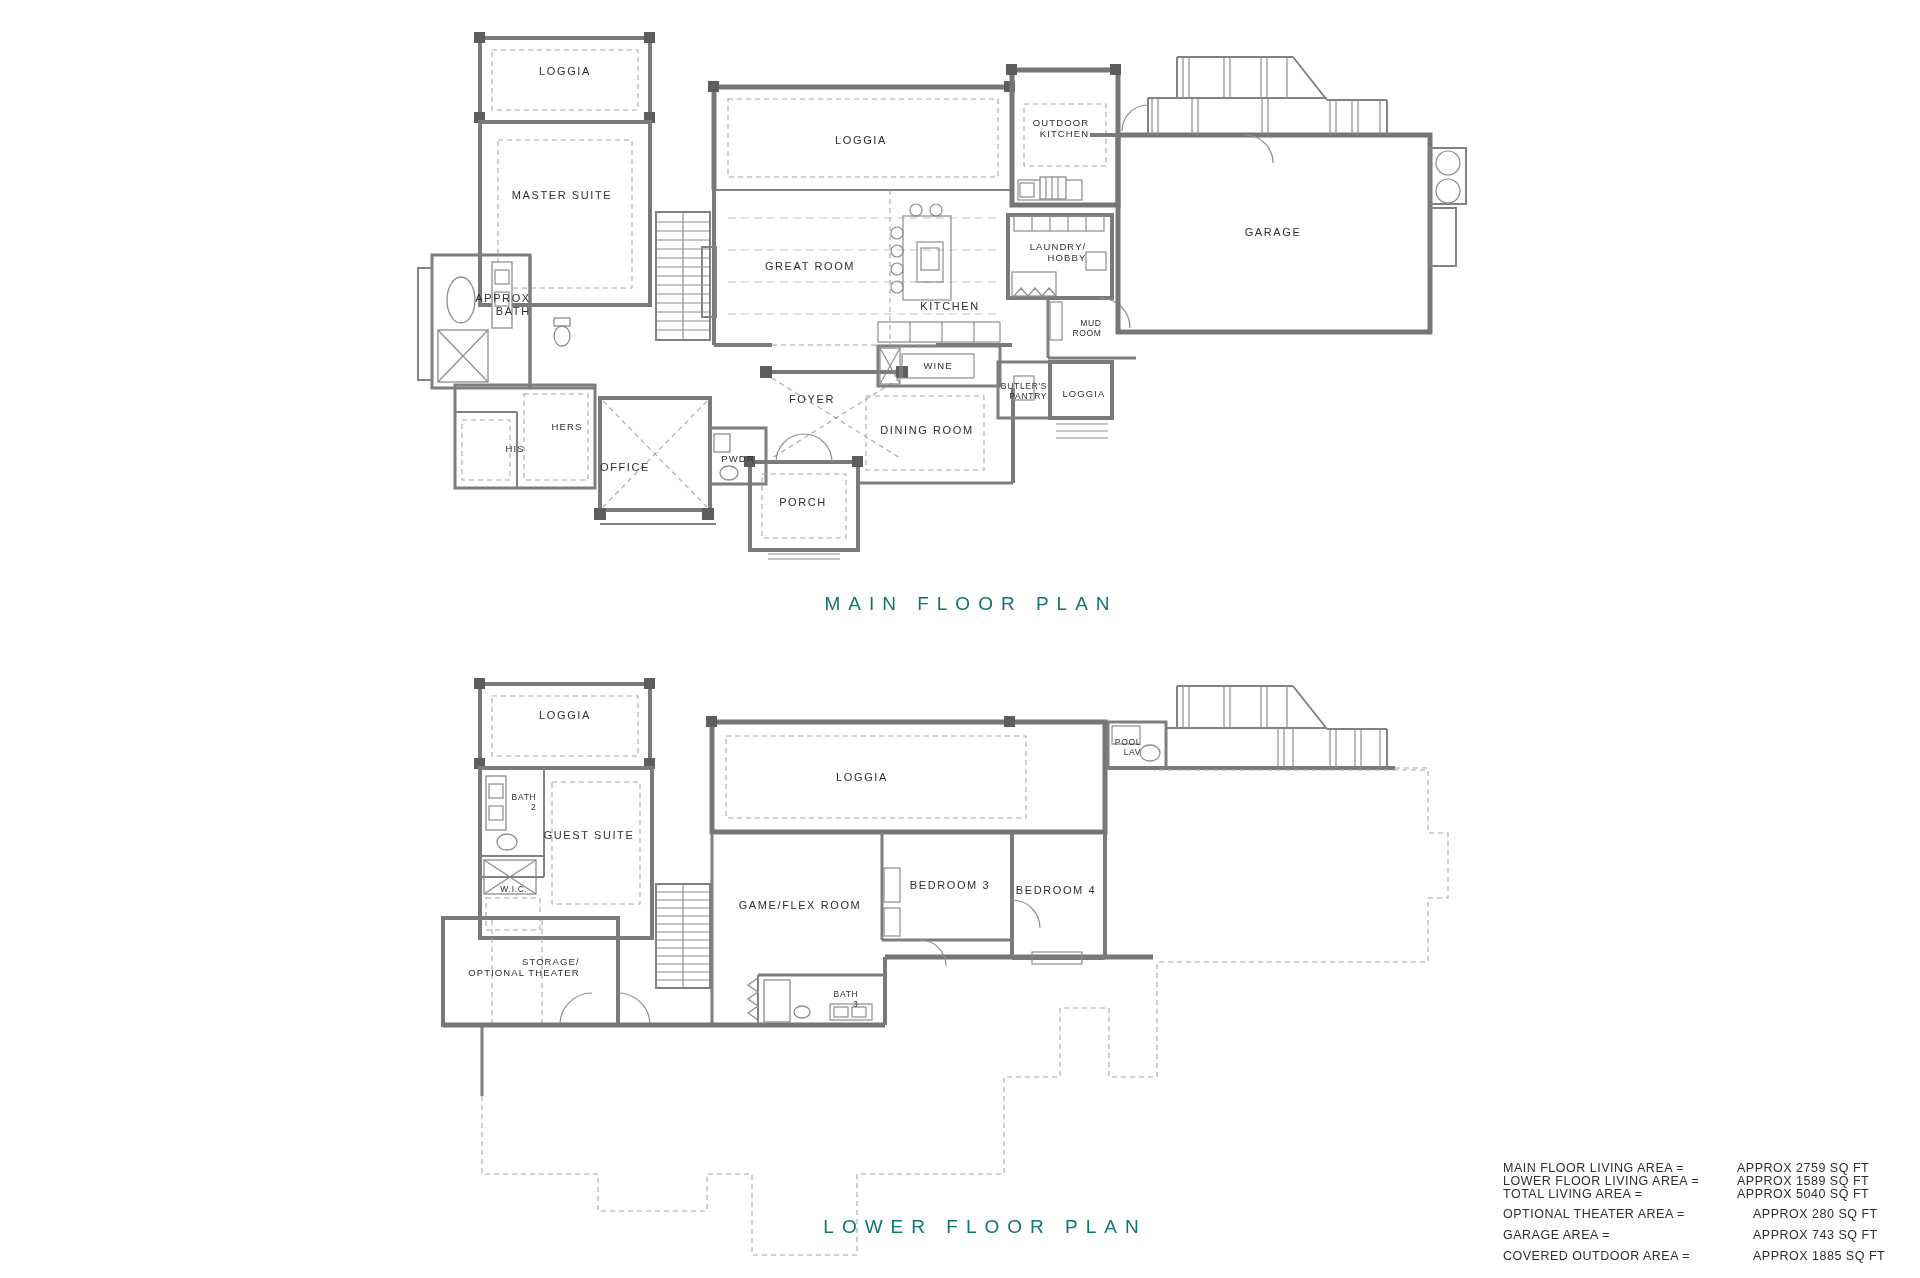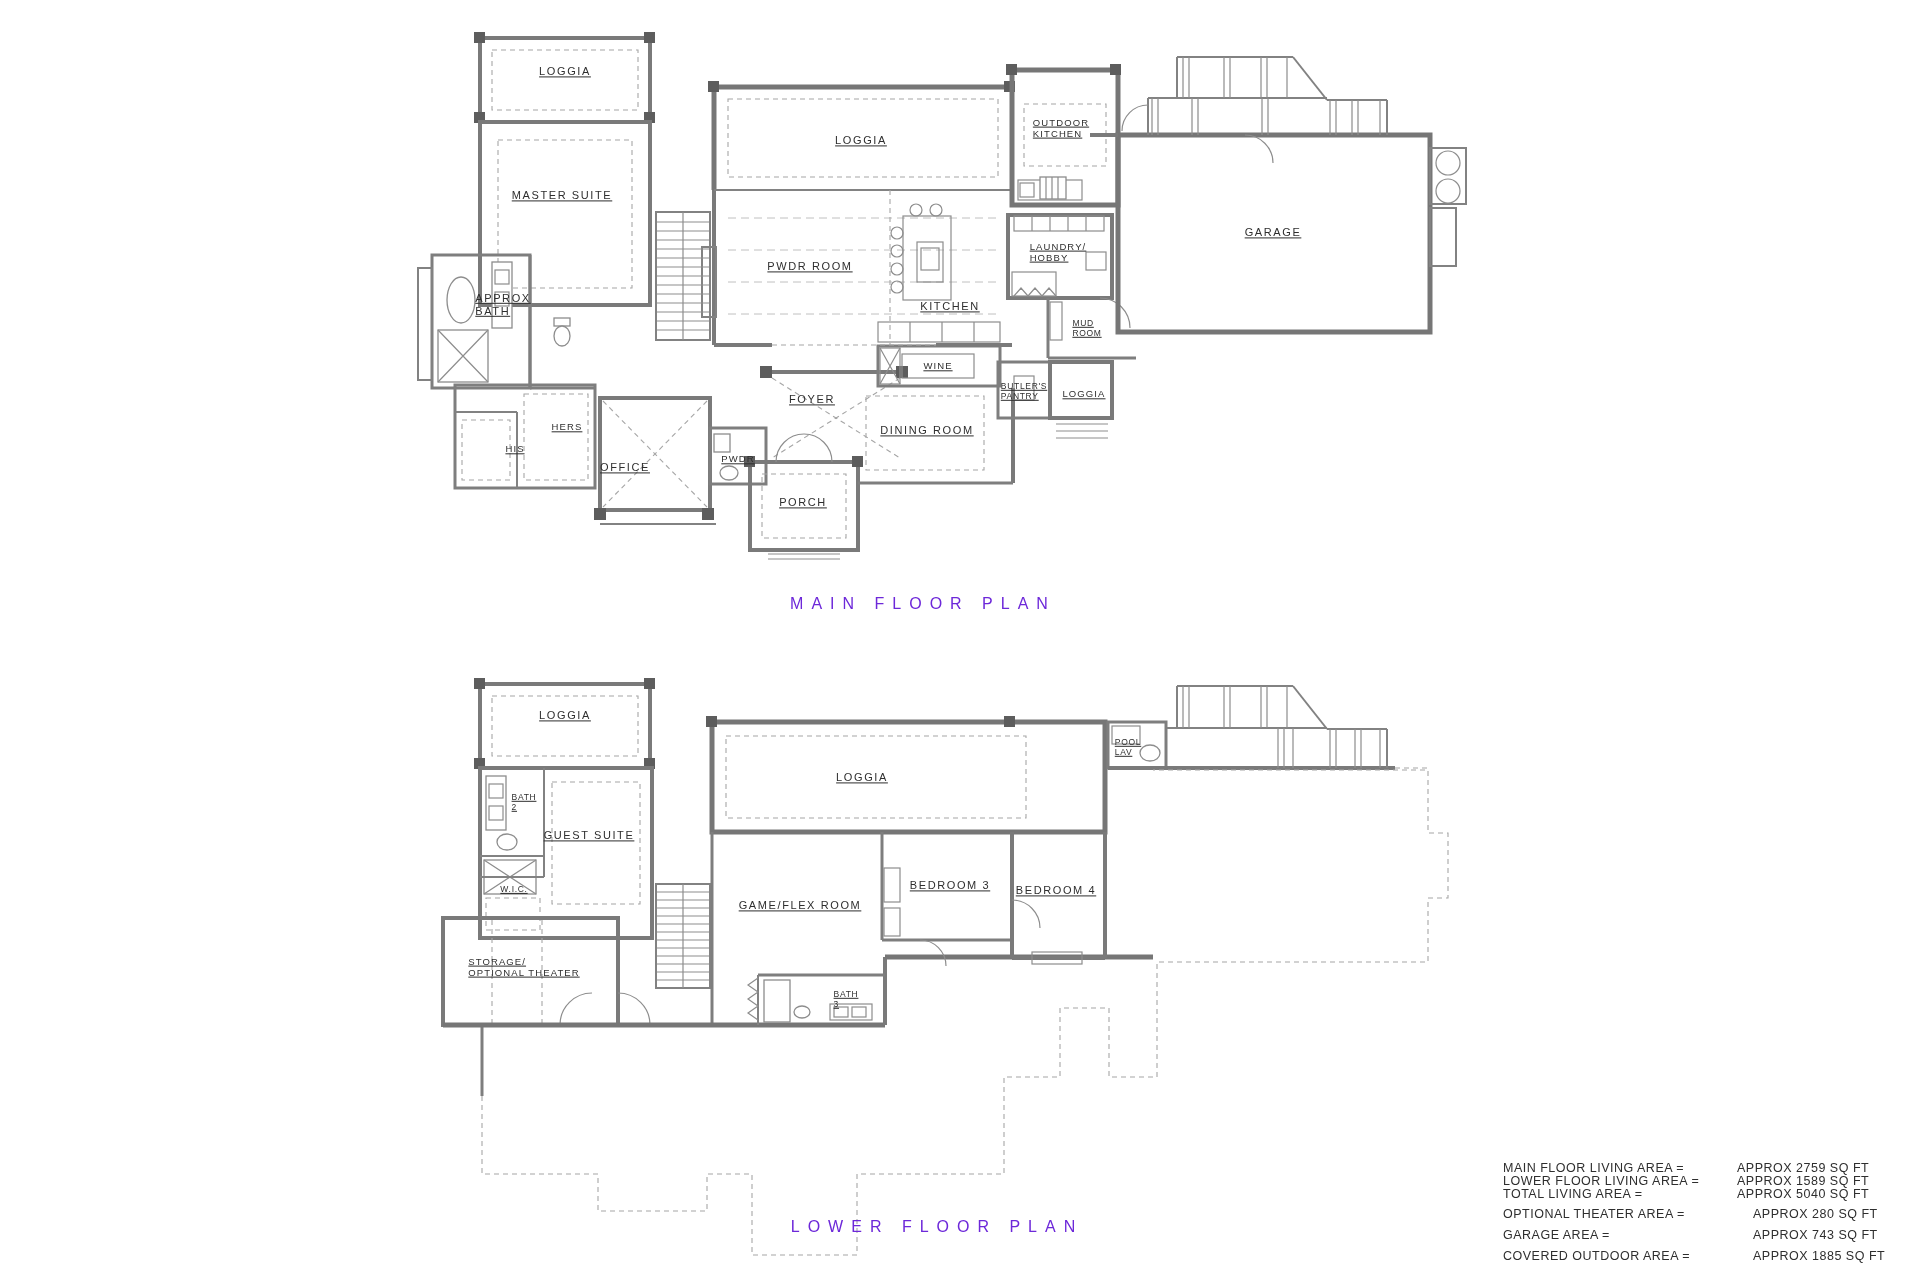--- a/index.html
+++ b/index.html
@@ -12,25 +12,25 @@
   .w4{stroke:#7a7a7a;stroke-width:4;fill:none;}
   .w3{stroke:#7e7e7e;stroke-width:3;fill:none;}
   .w2{stroke:#828282;stroke-width:2;fill:none;}
   .thin{stroke:#8d8d8d;stroke-width:1.2;fill:none;}
   .fix{stroke:#8d8d8d;stroke-width:1.3;fill:#ffffff;}
   .dash{stroke:#a6a6a6;stroke-width:1.1;fill:none;stroke-dasharray:5 4;}
   .beam{stroke:#c0c0c0;stroke-width:1;fill:none;stroke-dasharray:8 5;}
   .post{fill:#5d5d5d;stroke:none;}
   
   .lbl{position:absolute;transform:translate(-50%,-50%);font-size:11px;letter-spacing:1.6px;
-       color:#2e2e2e;white-space:pre-line;text-align:left;line-height:1.2;text-decoration:underline;}
+       color:#2e2e2e;white-space:pre-line;text-align:right;line-height:1.2;}
   .sm{font-size:9.5px;letter-spacing:1.1px;}
   .xs{font-size:8.5px;letter-spacing:0.7px;}
-  .plan-title{position:absolute;transform:translate(-50%,-50%);font-size:16px;letter-spacing:8px;
-       color:#6d28d9;white-space:nowrap;}
+  .plan-title{position:absolute;transform:translate(-50%,-50%);font-size:19px;letter-spacing:8px;
+       color:#0f766e;white-space:nowrap;margin-left:48px;}
   
   .area-summary{position:absolute;left:1503px;top:1162px;width:405px;font-size:12.5px;
        letter-spacing:0.5px;color:#2e2e2e;}
   .area-row{display:flex;line-height:12.8px;}
   .area-label{width:234px;flex:0 0 auto;}
   .area-value{flex:1;}
   .gap{margin-top:8px;gap:16px;}
 </style>
 </head>
 <body>
@@ -271,21 +271,21 @@
 BATH</div>
 <div class="lbl sm" style="left:515px;top:449px">HIS</div>
 <div class="lbl sm" style="left:567px;top:427px">HERS</div>
 <div class="lbl" style="left:625px;top:468px">OFFICE</div>
 <div class="lbl sm" style="left:738px;top:459px">PWDR</div>
 <div class="lbl" style="left:812px;top:400px">FOYER</div>
 <div class="lbl" style="left:803px;top:503px">PORCH</div>
 <div class="lbl" style="left:927px;top:431px">DINING ROOM</div>
 <div class="lbl sm" style="left:938px;top:366px">WINE</div>
 <div class="lbl" style="left:861px;top:141px">LOGGIA</div>
-<div class="lbl" style="left:810px;top:267px">PWDR ROOM</div>
+<div class="lbl" style="left:810px;top:267px">GREAT ROOM</div>
 <div class="lbl" style="left:950px;top:307px">KITCHEN</div>
 <div class="lbl sm" style="left:1061px;top:128px">OUTDOOR
 KITCHEN</div>
 <div class="lbl sm" style="left:1058px;top:252px">LAUNDRY/
 HOBBY</div>
 <div class="lbl xs" style="left:1087px;top:328px">MUD
 ROOM</div>
 <div class="lbl xs" style="left:1024px;top:391px">BUTLER'S
 PANTRY</div>
 <div class="lbl sm" style="left:1084px;top:394px">LOGGIA</div>

